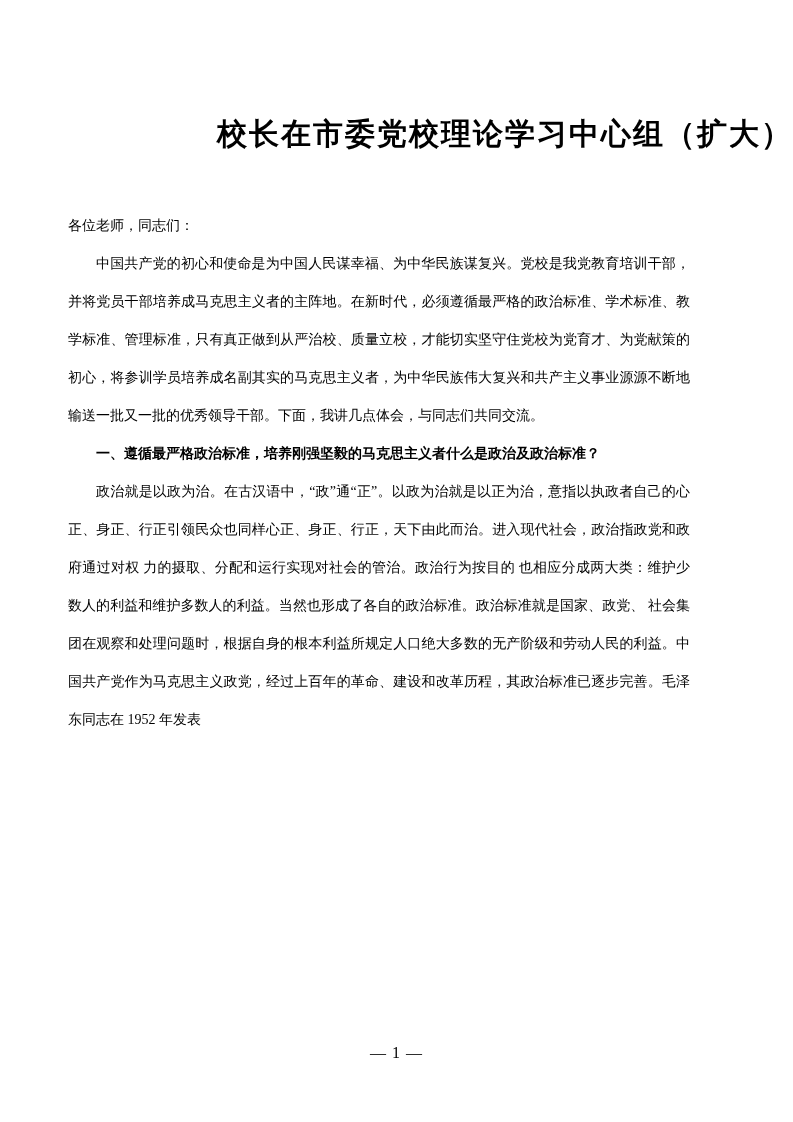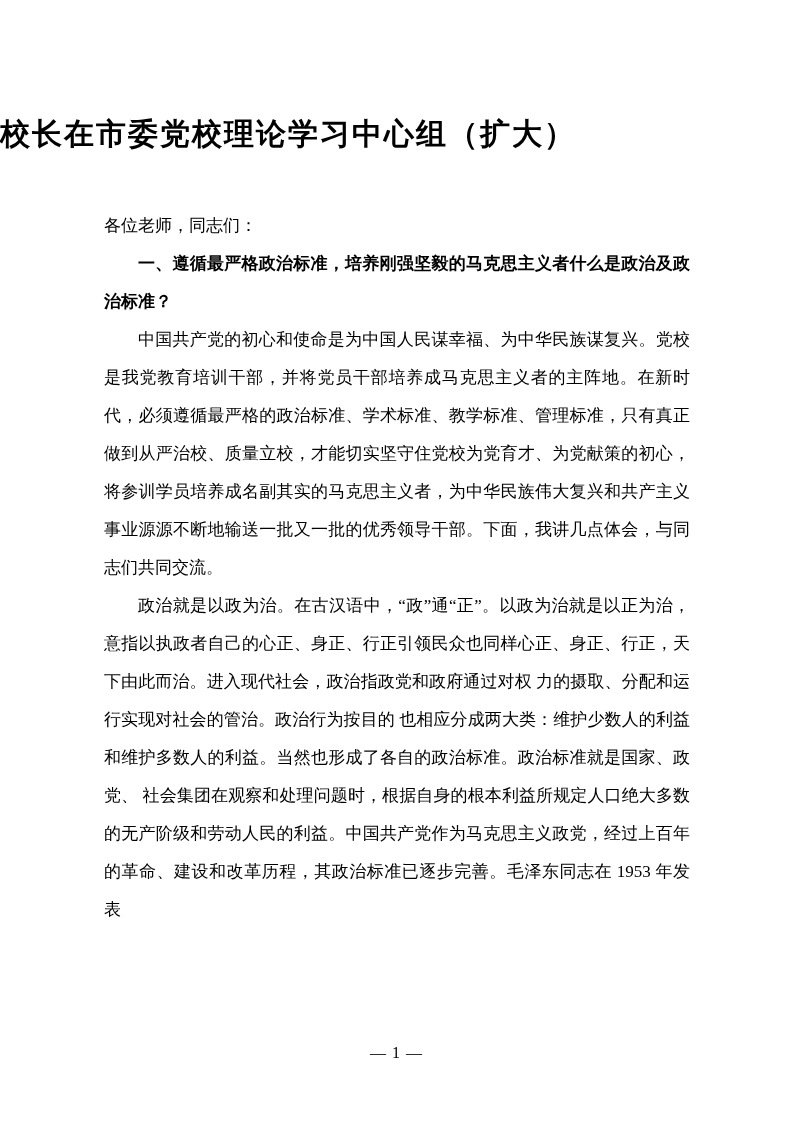--- a/index.html
+++ b/index.html
@@ -11,32 +11,32 @@
   .page {
     position: relative;
     width: 793px;
     height: 1122px;
     background: #ffffff;
     overflow: hidden;
     margin: 0 auto;
   }
   .title {
     padding-top: 110px;
-    text-align: left;
+    text-align: right;
     font-weight: bold;
     font-size: 30px;
     line-height: 47px;
     letter-spacing: 2px;
   }
   .title .title-line {
     display: block;
   }
   .content {
-    margin: 50px 103px 0 104px;
-    font-size: 17px;
+    margin: 50px 103px 0 68px;
+    font-size: 14px;
     line-height: 38px;
     text-align: justify;
     text-justify: inter-ideograph;
     word-break: break-all;
   }
   .content p {
     margin: 0;
   }
   .salutation {
     text-indent: 0;
@@ -61,22 +61,22 @@
 <body>
 
 <div class="page">
 
   <h1 class="title">
     <span class="title-line">校长在市委党校理论学习中心组（扩大）</span>
   </h1>
 
   <div class="content">
     <p class="salutation">各位老师，同志们：</p>
+    <p class="para">中国共产党的初心和使命是为中国人民谋幸福、为中华民族谋复兴。党校是我党教育培训干部，并将党员干部培养成马克思主义者的主阵地。在新时代，必须遵循最严格的政治标准、学术标准、教学标准、管理标准，只有真正做到从严治校、质量立校，才能切实坚守住党校为党育才、为党献策的初心，将参训学员培养成名副其实的马克思主义者，为中华民族伟大复兴和共产主义事业源源不断地输送一批又一批的优秀领导干部。下面，我讲几点体会，与同志们共同交流。</p>
     <p class="para heading">一、遵循最严格政治标准，培养刚强坚毅的马克思主义者什么是政治及政治标准？</p>
-    <p class="para">中国共产党的初心和使命是为中国人民谋幸福、为中华民族谋复兴。党校是我党教育培训干部，并将党员干部培养成马克思主义者的主阵地。在新时代，必须遵循最严格的政治标准、学术标准、教学标准、管理标准，只有真正做到从严治校、质量立校，才能切实坚守住党校为党育才、为党献策的初心，将参训学员培养成名副其实的马克思主义者，为中华民族伟大复兴和共产主义事业源源不断地输送一批又一批的优秀领导干部。下面，我讲几点体会，与同志们共同交流。</p>
-    <p class="para">政治就是以政为治。在古汉语中，“政”通“正”。以政为治就是以正为治，意指以执政者自己的心正、身正、行正引领民众也同样心正、身正、行正，天下由此而治。进入现代社会，政治指政党和政府通过对权 力的摄取、分配和运行实现对社会的管治。政治行为按目的 也相应分成两大类：维护少数人的利益和维护多数人的利益。当然也形成了各自的政治标准。政治标准就是国家、政党、 社会集团在观察和处理问题时，根据自身的根本利益所规定人口绝大多数的无产阶级和劳动人民的利益。中国共产党作为马克思主义政党，经过上百年的革命、建设和改革历程，其政治标准已逐步完善。毛泽东同志在 1953 年发表</p>
+    <p class="para">政治就是以政为治。在古汉语中，“政”通“正”。以政为治就是以正为治，意指以执政者自己的心正、身正、行正引领民众也同样心正、身正、行正，天下由此而治。进入现代社会，政治指政党和政府通过对权 力的摄取、分配和运行实现对社会的管治。政治行为按目的 也相应分成两大类：维护少数人的利益和维护多数人的利益。当然也形成了各自的政治标准。政治标准就是国家、政党、 社会集团在观察和处理问题时，根据自身的根本利益所规定人口绝大多数的无产阶级和劳动人民的利益。中国共产党作为马克思主义政党，经过上百年的革命、建设和改革历程，其政治标准已逐步完善。毛泽东同志在 1952 年发表</p>
   </div>
 
   <div class="footer">
     <span>— 1 —</span>
   </div>
 
 </div>
 
 </body></html>

